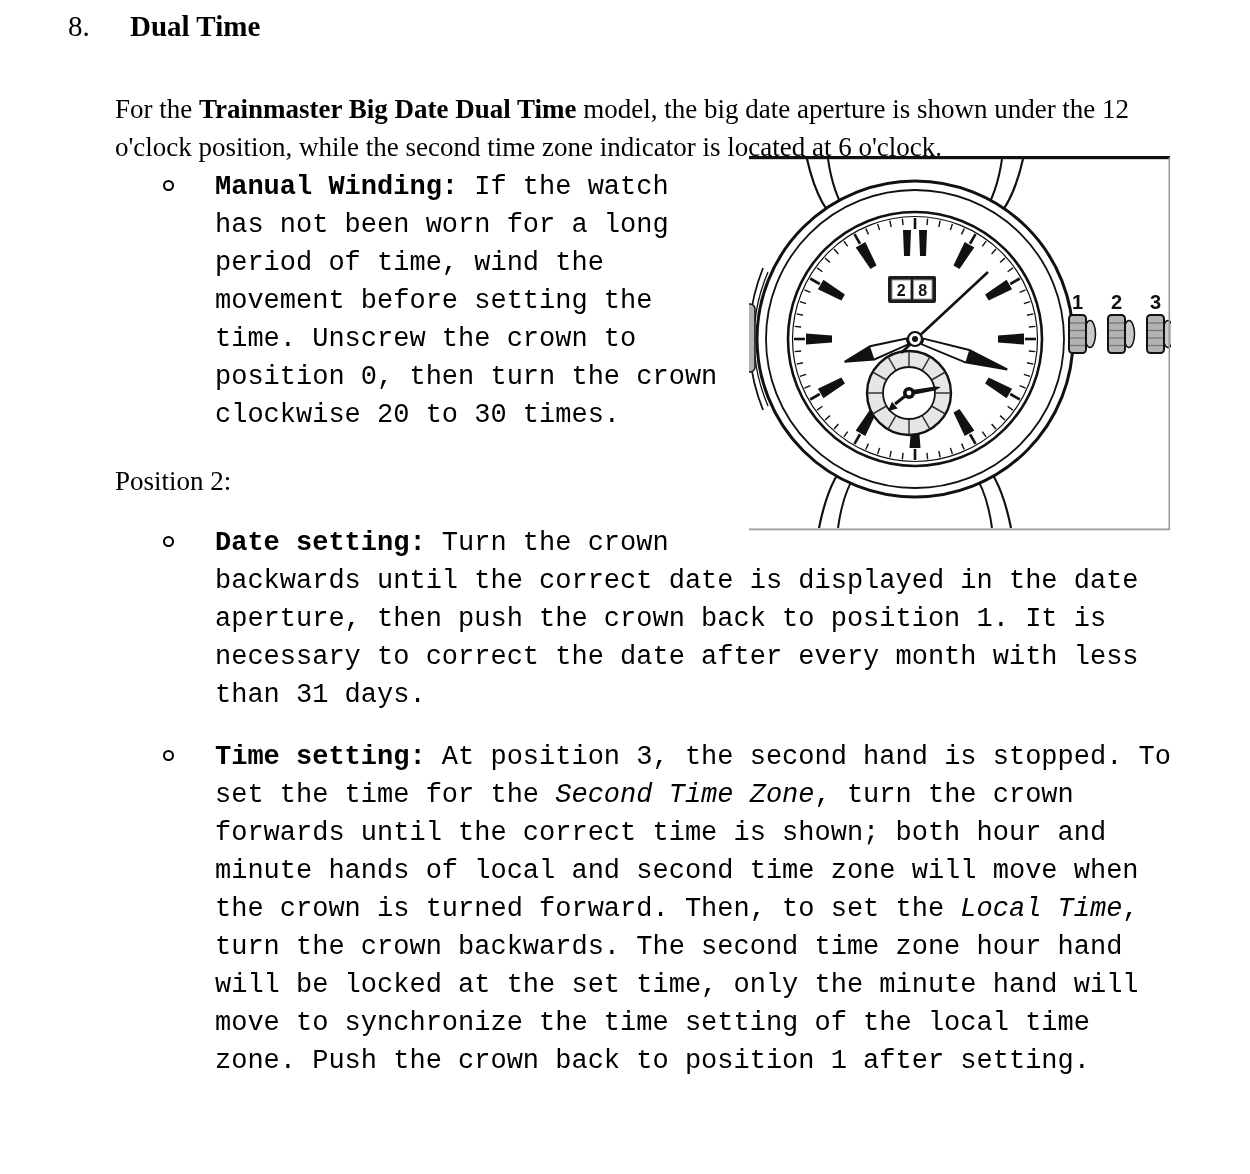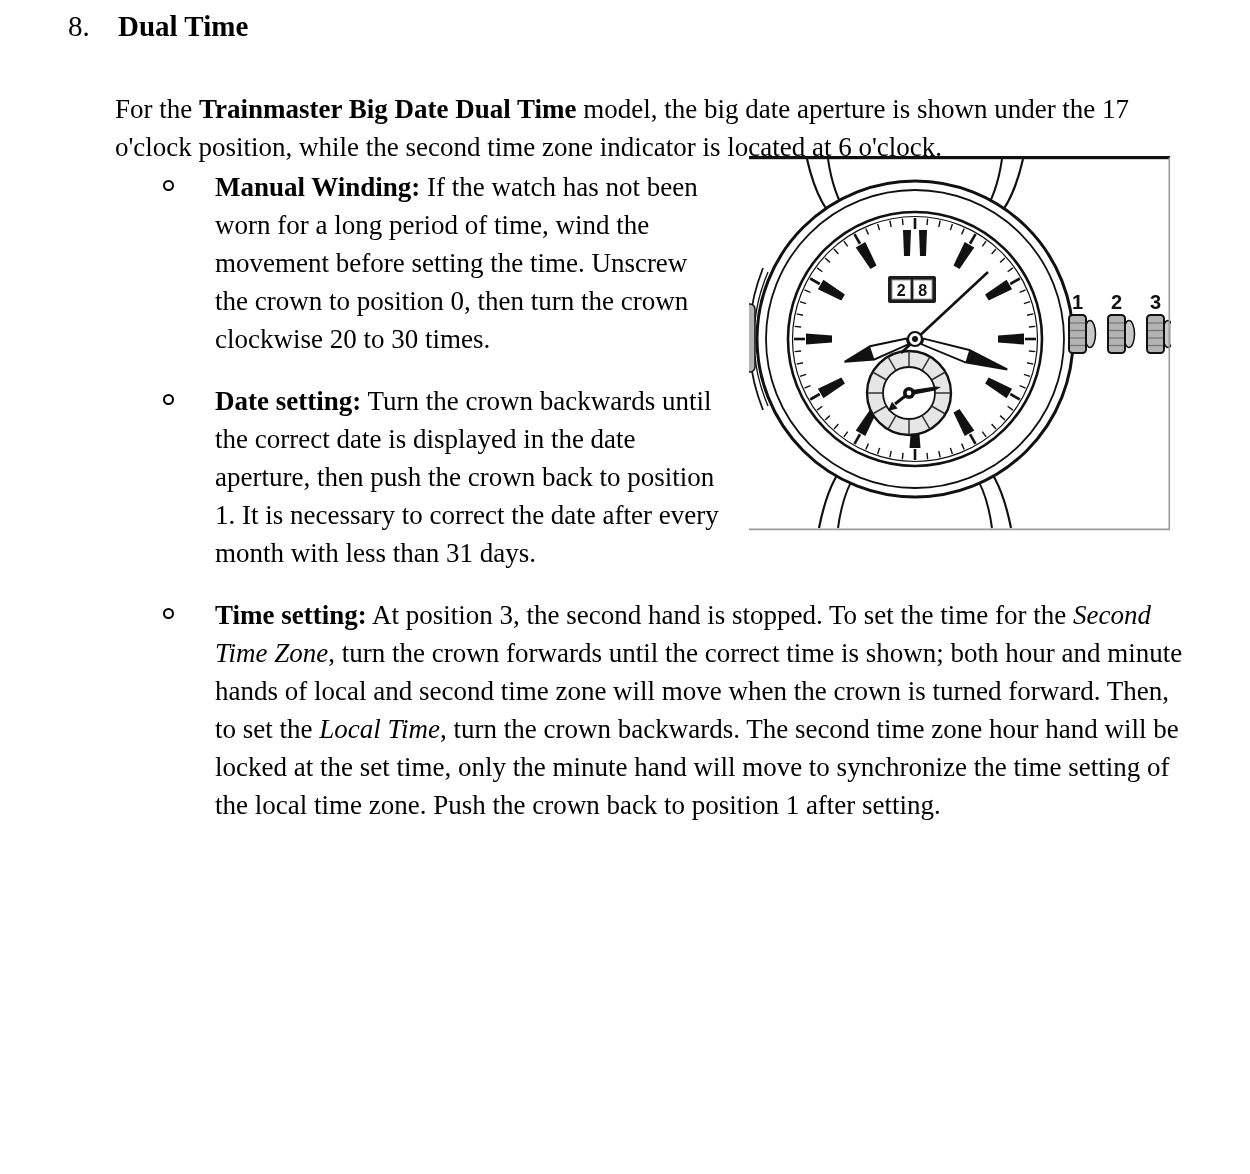--- a/index.html
+++ b/index.html
@@ -1,45 +1,45 @@
 <!DOCTYPE html>
 <html><head>
 <meta charset="utf-8">
 <style>
   html,body{margin:0;padding:0;background:#fff;}
   body{width:1250px;min-height:1174px;font-family:"Liberation Serif",serif;color:#000;}
   .page{position:relative;width:1250px;min-height:1174px;background:#fff;box-sizing:border-box;padding-top:6px;}
   .section-heading{position:relative;height:42px;}
   .section-num{position:absolute;left:68px;top:0;font-size:29px;line-height:40px;}
-  .section-title{position:absolute;left:118px;top:0;font-size:29px;line-height:40px;font-weight:bold;}
+  .section-title{position:absolute;left:130px;top:0;font-size:29px;line-height:40px;font-weight:bold;}
   .content{margin-left:115px;width:1070px;font-size:27px;line-height:38px;}
   .intro{margin:42px 0 0 0;}
   .figure-box{float:right;width:422px;height:375px;margin:-10px 14px 8px 26px;position:relative;}
   .figure-box svg{display:block;}
   .pos-heading{margin:28px 0 0 0;}
   .pos-heading.first{margin-top:36px;}
-  .bullet{position:relative;padding-left:100px;margin:2px 0 0 0;}
+  .bullet{position:relative;padding-left:100px;margin:2px 0 0 0;font-family:Liberation Mono, monospace;}
   .bullet.narrow{max-width:508px;}
   .bullet.wide{max-width:972px;margin-top:24px;}
   .bullet-marker{position:absolute;left:48px;top:12px;width:11px;height:11px;border:2px solid #000;border-radius:50%;box-sizing:border-box;}
   .seg-bold{font-weight:bold;}
   .seg-italic{font-style:italic;}
 </style>
 </head>
 <body>
 
 <div class="page">
   <div class="section-heading">
     <span class="section-num">8.</span>
     <span class="section-title">Dual Time</span>
   </div>
 
   <div class="content">
 
-    <p class="intro"><span class="seg-normal">For the </span><span class="seg-bold">Trainmaster Big Date Dual Time</span><span class="seg-normal"> model, the big date aperture is shown under the 17 o'clock position, while the second time zone indicator is located at 6 o'clock.</span></p>
+    <p class="intro"><span class="seg-normal">For the </span><span class="seg-bold">Trainmaster Big Date Dual Time</span><span class="seg-normal"> model, the big date aperture is shown under the 12 o'clock position, while the second time zone indicator is located at 6 o'clock.</span></p>
 
     <div class="figure-box">
       <svg width="422" height="375" viewBox="0 0 422 375" xmlns="http://www.w3.org/2000/svg">
 
         <g>
           <path d="M 14,112 Q 3,140 1,166" fill="none" stroke="#111" stroke-width="1.8"></path>
           <path d="M 1,200 Q 3,226 14,254" fill="none" stroke="#111" stroke-width="1.8"></path>
           <path d="M 19,116 Q 8,142 6,166" fill="none" stroke="#111" stroke-width="1.3"></path>
           <path d="M 6,200 Q 8,224 19,250" fill="none" stroke="#111" stroke-width="1.3"></path>
           <rect x="-6" y="148" width="12" height="68" rx="5" fill="#b3b3b3" stroke="#111" stroke-width="1.5"></rect>
@@ -227,20 +227,21 @@
           <line x1="0" y1="373.4" x2="421" y2="373.4" stroke="#9a9a9a" stroke-width="1.6"></line>
         </g>
       </svg>
     </div>
 
     <div class="bullet narrow">
       <span class="bullet-marker"></span>
       <span class="seg-bold">Manual Winding:</span><span class="seg-normal"> If the watch has not been worn for a long period of time, wind the movement before setting the time. Unscrew the crown to position 0, then turn the crown clockwise 20 to 30 times.</span>
     </div>
 
+    <p class="pos-heading">Position 2:</p>
     <div class="bullet wide">
       <span class="bullet-marker"></span>
       <span class="seg-bold">Date setting:</span><span class="seg-normal"> Turn the crown backwards until the correct date is displayed in the date aperture, then push the crown back to position 1. It is necessary to correct the date after every month with less than 31 days.</span>
     </div>
 
     <div class="bullet wide">
       <span class="bullet-marker"></span>
       <span class="seg-bold">Time setting:</span><span class="seg-normal"> At position 3, the second hand is stopped. To set the time for the </span><span class="seg-italic">Second Time Zone</span><span class="seg-normal">, turn the crown forwards until the correct time is shown; both hour and minute hands of local and second time zone will move when the crown is turned forward. Then, to set the </span><span class="seg-italic">Local Time</span><span class="seg-normal">, turn the crown backwards. The second time zone hour hand will be locked at the set time, only the minute hand will move to synchronize the time setting of the local time zone. Push the crown back to position 1 after setting.</span>
     </div>
 

